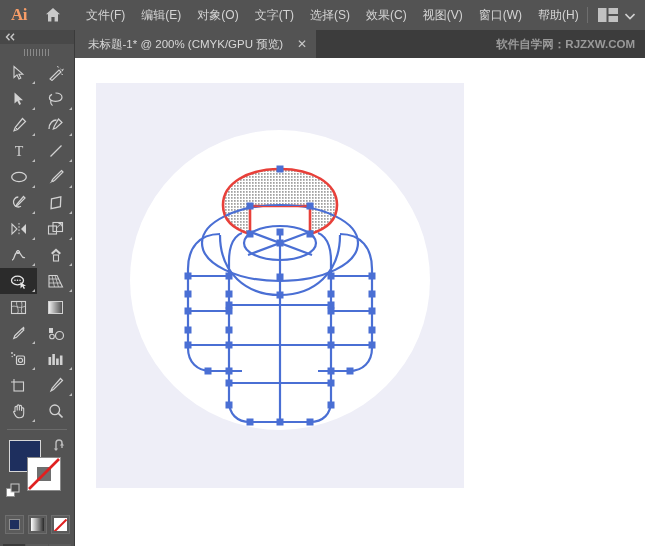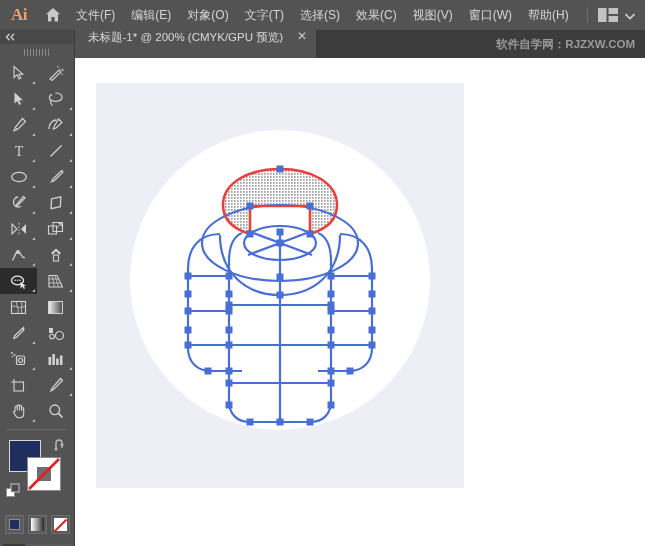--- a/index.html
+++ b/index.html
@@ -22,21 +22,21 @@
     width: 38px; height: 30px;
     display: flex; align-items: center; justify-content: center;
     color: #f79d68; font-size: 17px; font-weight: bold;
     font-family: "Liberation Serif", serif;
     letter-spacing: -0.5px;
   }
   .home-btn {
     width: 30px; height: 30px;
     display: flex; align-items: center; justify-content: center;
   }
-  .menu-items { display: flex; margin-left: 0; }
+  .menu-items { display: flex; margin-left: 10px; }
   .menu-item {
     color: #d4d4d4; font-size: 12px;
     padding: 3px 8px; white-space: nowrap;
     cursor: default;
   }
   .menu-right {
     position: absolute; right: 6px; top: 0;
     height: 30px; display: flex; align-items: center;
   }
   .vdiv {
@@ -47,21 +47,21 @@
 
   
   .tabbar {
     position: absolute; left: 0; top: 30px;
     width: 645px; height: 28px;
     background: #3c3c3c;
   }
   .doc-tab {
     position: absolute; left: 75px; top: 0;
     height: 28px; background: #535353;
-    display: flex; align-items: flex-start;
+    display: flex; align-items: center;
     padding: 0 9px 0 13px;
   }
   .doc-tab-title {
     color: #d8d8d8; font-size: 11.5px; white-space: nowrap;
   }
   .tab-close {
     color: #c8c8c8; font-size: 12px; margin-left: 14px;
     line-height: 1;
   }
   .watermark {

